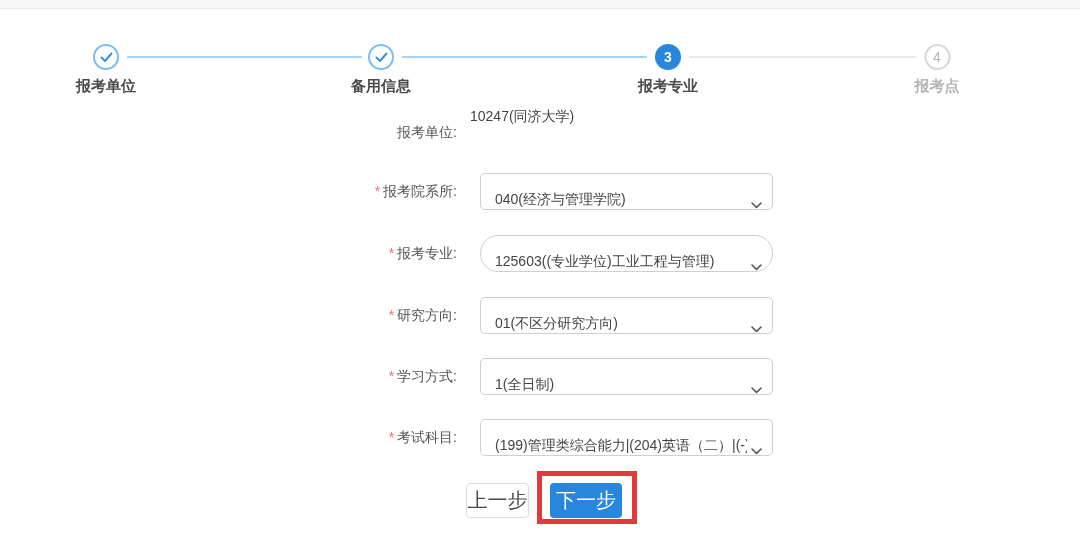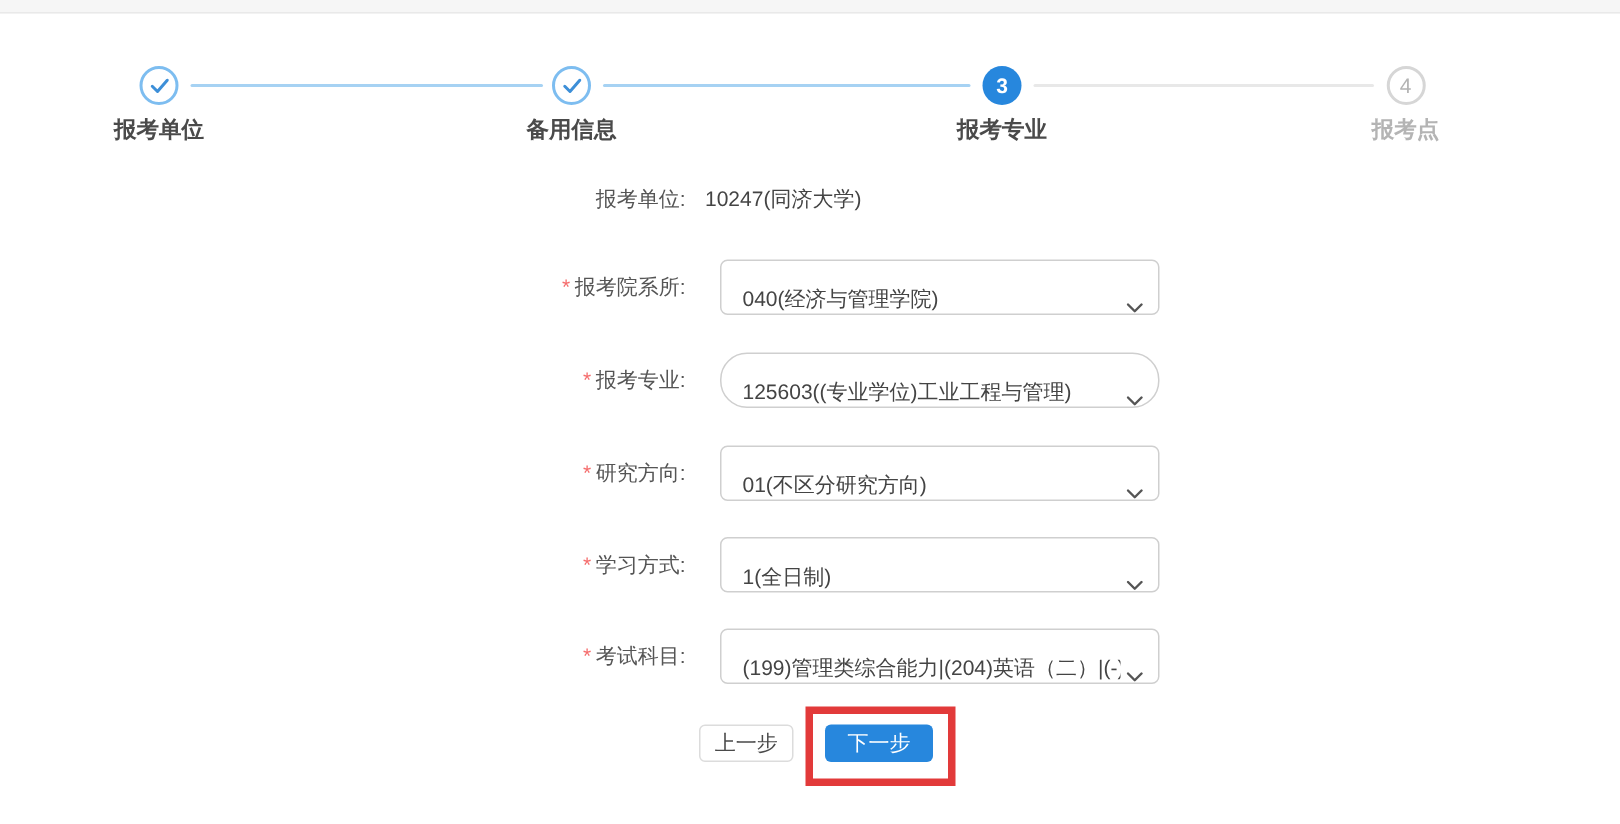--- a/index.html
+++ b/index.html
@@ -37,21 +37,21 @@
   .static-value { position:absolute; left:470px; font-size:14px; color:#444; white-space:nowrap; }
   .sel { position:absolute; left:468px; width:293px; height:37px; background:#fff;
          border:1px solid #cfcfcf; border-radius:5px; display:flex; align-items:flex-end;
          padding:0 10px 0 14px; cursor:pointer;margin-left:12px; }
   .sel-text { flex:1; font-size:14px; color:#444; white-space:nowrap; overflow:hidden; }
   .chev { width:11px; height:7px; flex:none; margin-left:4px; }
 
   .row-label-v { line-height:37px; }
 
   
-  .btn { position:absolute; top:483px; height:25px; border-radius:4px; font-size:14px;
+  .btn { position:absolute; top:483px; height:35px; border-radius:4px; font-size:20px;
          display:flex; align-items:center; justify-content:center; cursor:pointer; }
   .btn-prev { left:466px; width:63px; background:#fff; border:1px solid #dcdcdc; color:#4a4a4a; }
   .btn-next { left:550px; width:72px; background:#2787dd; border:none; color:#fff; }
 
   
   .annotation { position:absolute; left:537px; top:471px; width:100px; height:53px;
                 border:5px solid #e23a3a; pointer-events:none; }
 </style>
 </head>
 <body>
@@ -85,21 +85,21 @@
     <div class="circle active">3</div>
     <div class="step-label">报考专业</div>
   </div>
 
   <div class="step step-4">
     <div class="circle pending">4</div>
     <div class="step-label pending">报考点</div>
   </div>
 
   <div class="f-label" style="top:124px;">报考单位:</div>
-  <div class="static-value" style="top:124px;text-align:center;">10247(同济大学)</div>
+  <div class="static-value" style="top:108px;text-align:center;">10247(同济大学)</div>
 
   <div class="f-label row-label-v" style="top:173px;"><span class="req">*</span><span>报考院系所:</span></div>
   <div class="sel" style="top:173px;">
     <span class="sel-text">040(经济与管理学院)</span>
     <svg class="chev" viewBox="0 0 11 7">
         <path d="M1 1l4.5 4.5L10 1" fill="none" stroke="#555" stroke-width="1.6" stroke-linecap="round" stroke-linejoin="round"></path>
       </svg>
   </div>
 
   <div class="f-label row-label-v" style="top:235px;"><span class="req">*</span><span>报考专业:</span></div>

